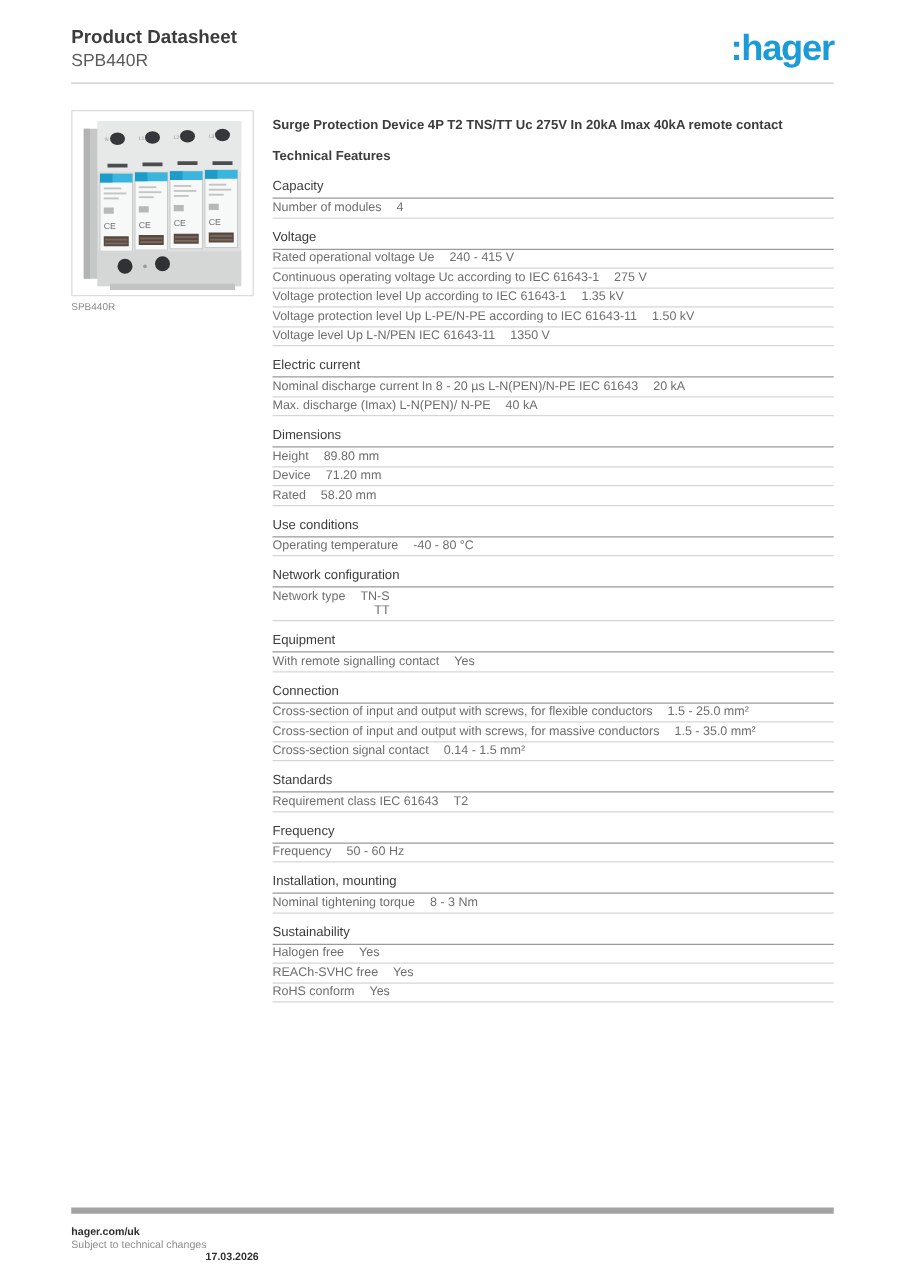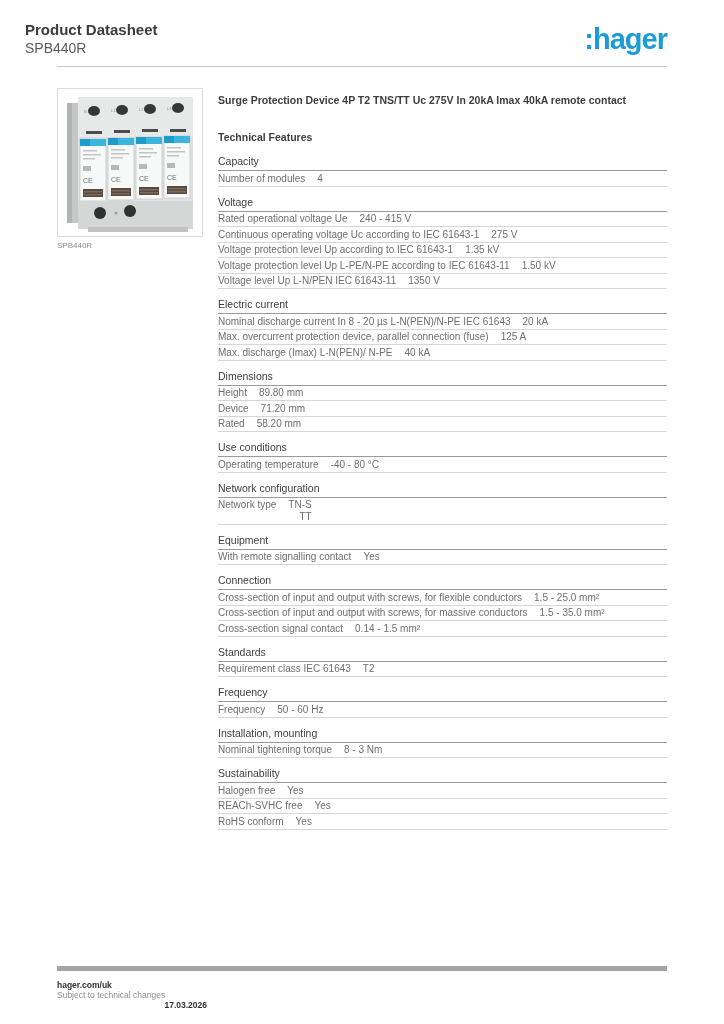--- a/index.html
+++ b/index.html
@@ -13,21 +13,21 @@
     margin: 0 auto;
     background: #ffffff;
     overflow: hidden;
   }
 
   
   .header {
     display: flex;
     justify-content: space-between;
     align-items: flex-start;
-    padding: 20px 57px 0 25px;
+    padding: 20px 57px 0 57px;
   }
   .h-title { font-size: 15px; font-weight: bold; color: #3c3c3c; line-height: 19px; }
   .h-sub   { font-size: 14px; color: #5a5a5a; line-height: 18px; }
   .logo {
     font-size: 29px;
     font-weight: bold;
     letter-spacing: -1px;
     line-height: 30px;
     margin-top: 4px;
   }
@@ -61,21 +61,21 @@
     font-size: 10.5px;
     font-weight: bold;
     color: #3d3d3d;
     line-height: 13px;
     padding-top: 6px;
   }
   .tech-heading {
     font-size: 10.5px;
     font-weight: bold;
     color: #3d3d3d;
-    margin-top: 24px;
+    margin-top: 12px;
   }
 
   
   .sections { margin-top: 12px; }
   .spec-section { margin-bottom: 9px; }
   .sec-title {
     font-size: 10.5px;
     font-weight: normal;
     color: #3d3d3d;
     line-height: 12px;
@@ -260,24 +260,20 @@
               <span class="val">1350 V</span>
             </div>
           </section>
           <section class="spec-section">
             <h3 class="sec-title">Electric current</h3>
             <div class="spec-row">
               <span class="lbl">Nominal discharge current In 8 - 20 µs L-N(PEN)/N-PE IEC 61643</span>
               <span class="val">20 kA</span>
             </div>
             <div class="spec-row">
-              <span class="lbl">Max. overcurrent protection device, parallel connection (fuse)</span>
-              <span class="val">125 A</span>
-            </div>
-            <div class="spec-row">
               <span class="lbl">Max. discharge (Imax) L-N(PEN)/ N-PE</span>
               <span class="val">40 kA</span>
             </div>
           </section>
           <section class="spec-section">
             <h3 class="sec-title">Dimensions</h3>
             <div class="spec-row">
               <span class="lbl">Height</span>
               <span class="val">89.80 mm</span>
             </div>

